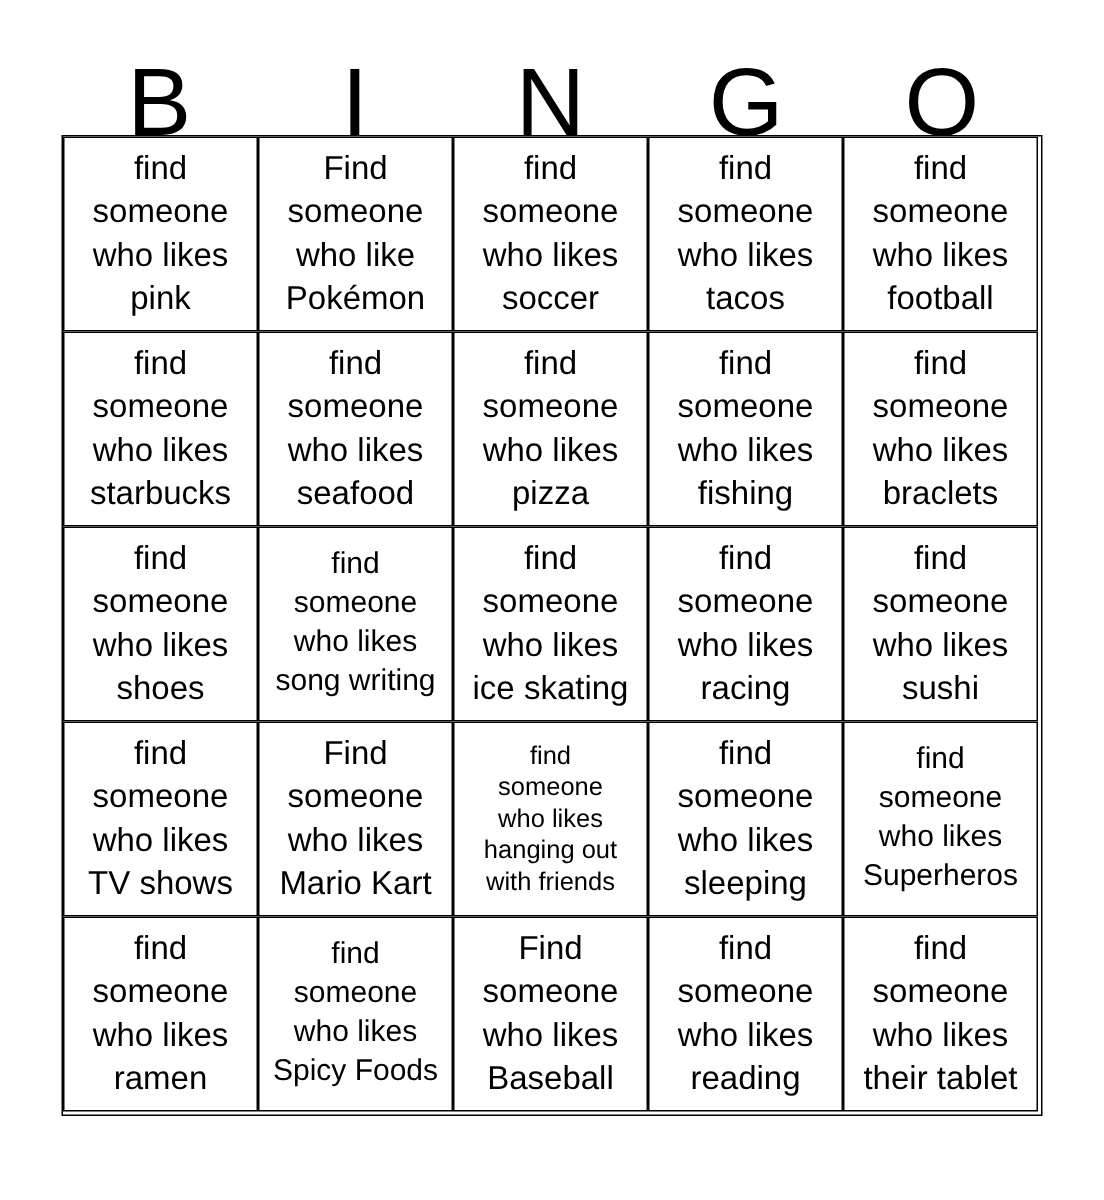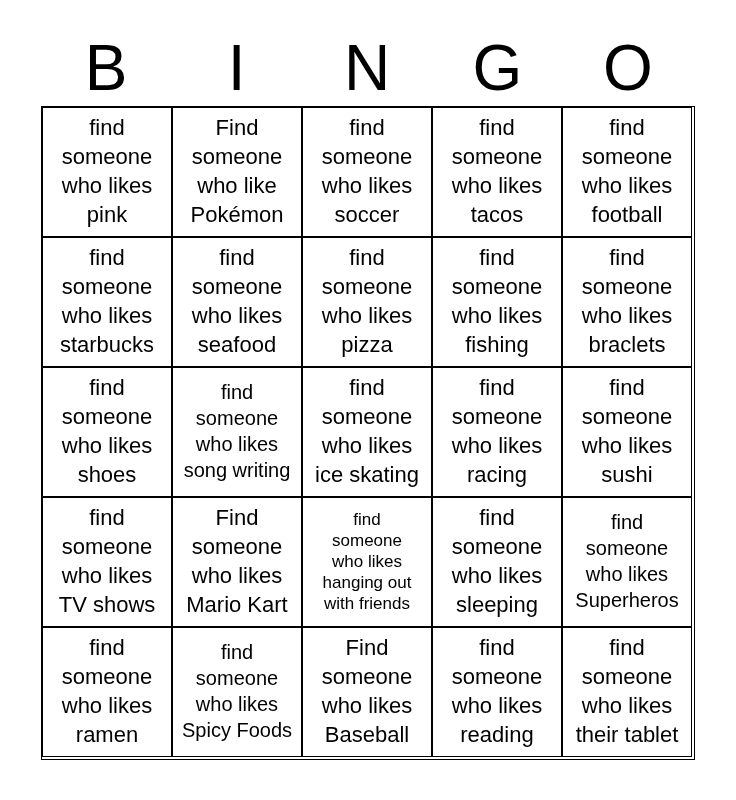--- a/index.html
+++ b/index.html
@@ -29,21 +29,21 @@
     text-align: center;
     font-size: 64px;
     line-height: 64px;
     font-weight: 400;
     color: #000000;
     letter-spacing: 0;
   }
   .grid {
     position: absolute;
     left: 41px;
-    top: 106px;
+    top: 90px;
     width: 652px;
     height: 652px;
     border: 1px solid #000000;
     display: grid;
     grid-template-columns: repeat(5, 130px);
     grid-template-rows: repeat(5, 130px);
     background: #ffffff;
   }
   .cell {
     box-sizing: border-box;

